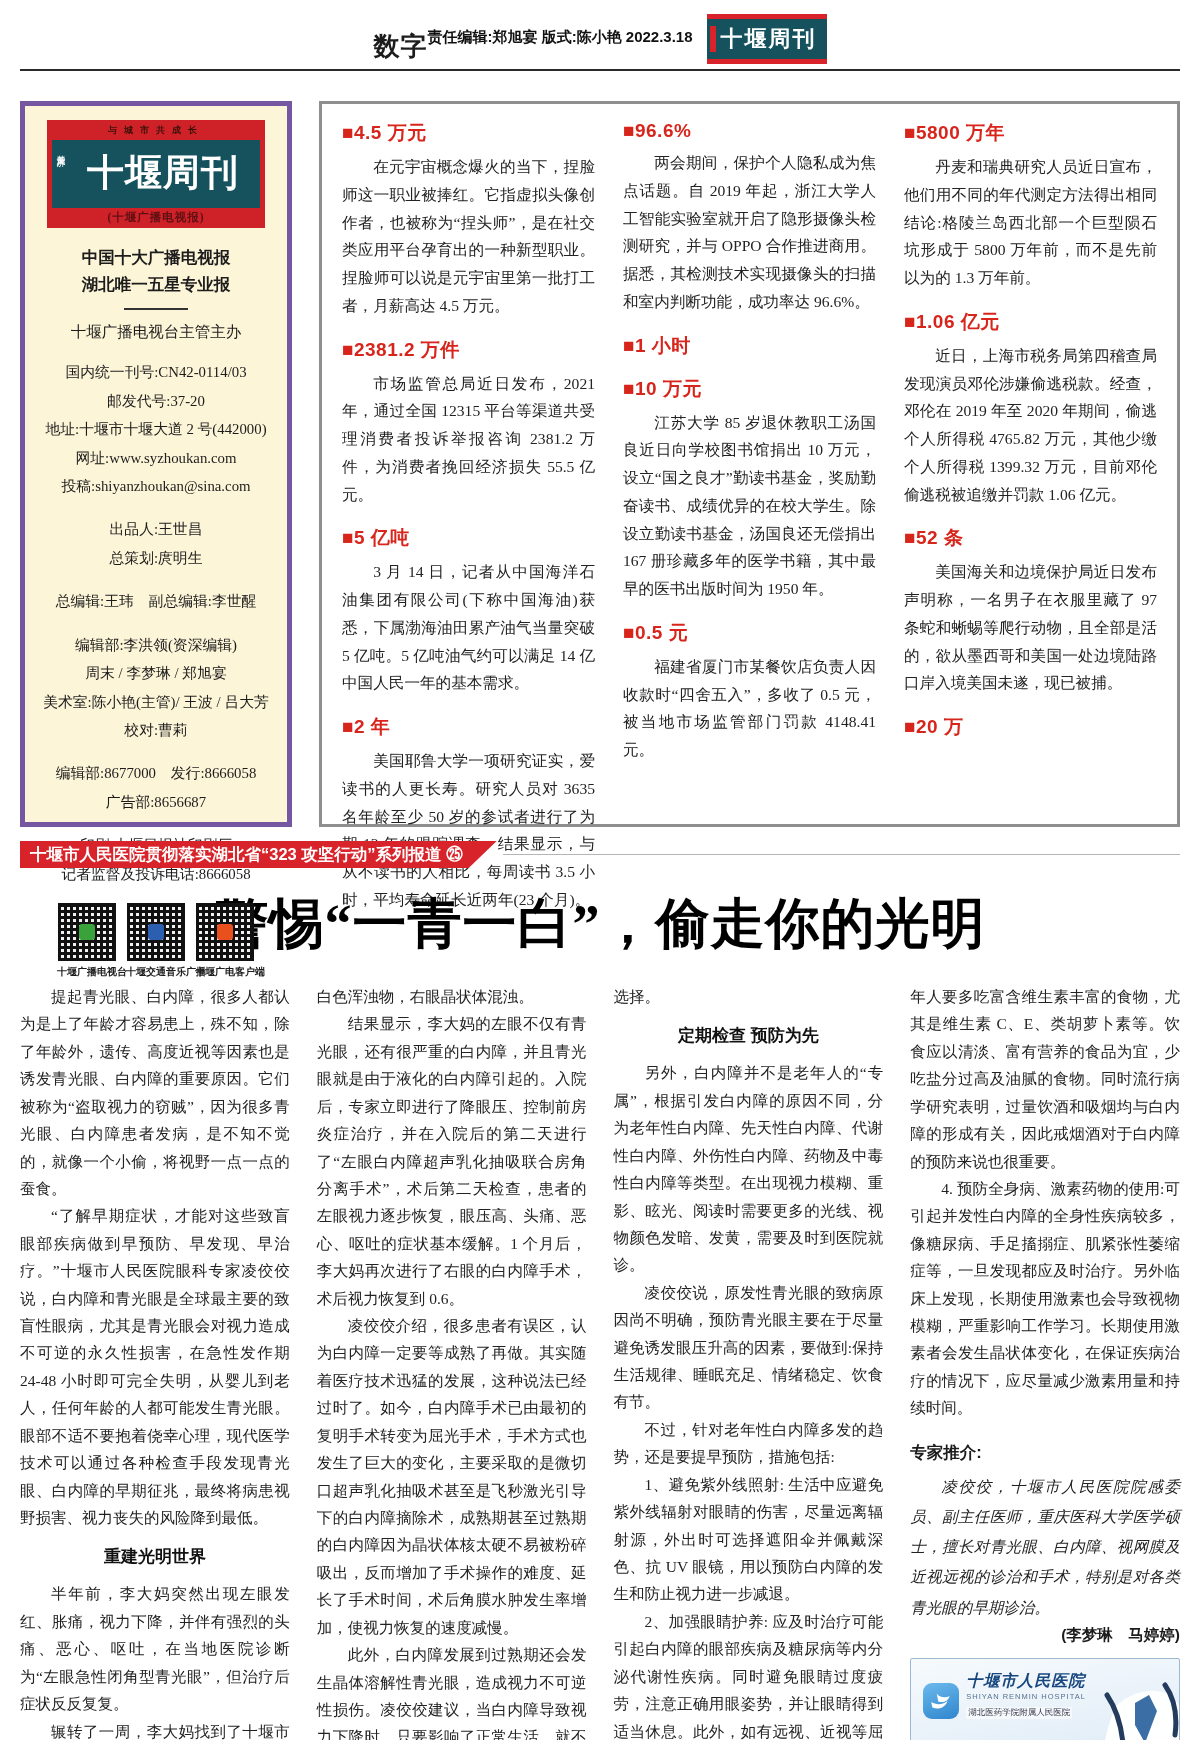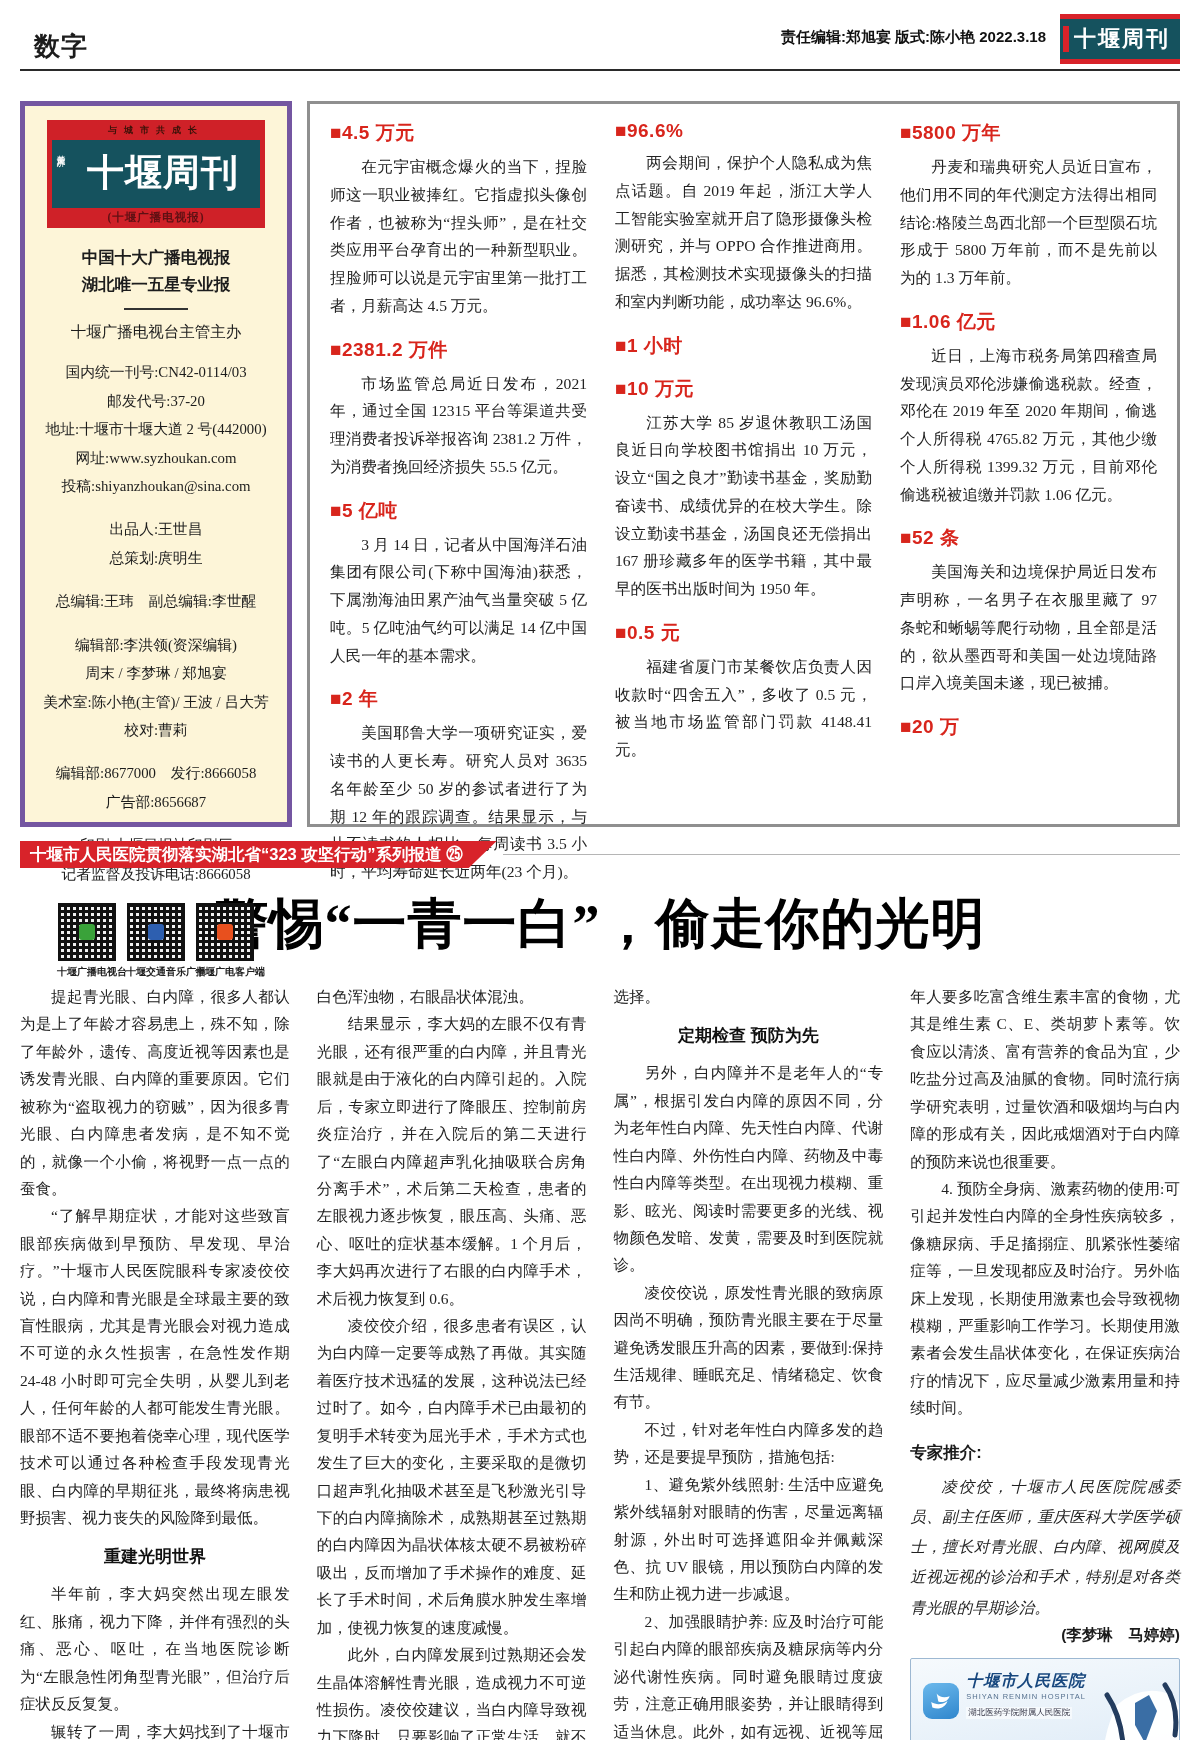--- a/index.html
+++ b/index.html
@@ -1,31 +1,31 @@
 <!DOCTYPE html>
 <html><head>
 <meta charset="utf-8">
 <style>
   * { margin:0; padding:0; box-sizing:border-box; }
   html,body { width:1200px; background:#fff; color:#1c1c1c; }
   body { height:1740px; overflow:hidden; font-family:"Liberation Serif","DejaVu Serif",serif; }
   .page { padding:14px 20px 0 20px; }
 
   
-  .hdr { display:flex; align-items:flex-end; justify-content:space-between; height:50px;margin-left:14px; }
+  .hdr { display:flex; align-items:flex-end; justify-content:center; height:50px; }
   .hdr-section { font-family:"Liberation Sans","DejaVu Sans",sans-serif; font-weight:bold; font-size:26px; letter-spacing:1px; }
   .hdr-right { display:flex; align-items:center; gap:14px; }
   .hdr-editors { font-family:"Liberation Sans","DejaVu Sans",sans-serif; font-weight:bold; font-size:15px; color:#111; padding-bottom:4px; }
   .brand-box { background:#15525e; border-top:5px solid #d8232a; border-bottom:5px solid #d8232a; padding:5px 10px 5px 14px; position:relative; }
   .brand-box span { color:#fff; font-weight:bold; font-size:22px; letter-spacing:2px; font-family:"Liberation Serif","DejaVu Serif",serif; }
   .brand-box i { position:absolute; left:3px; top:7px; width:6px; height:26px; background:#d8232a; }
   .hdr-rule { border-top:2px solid #2a2a2a; margin-top:5px; }
 
   
-  .main { display:flex; gap:15px; margin-top:30px; height:726px; }
+  .main { display:flex; gap:27px; margin-top:30px; height:726px; }
   .mast { width:272px; border:5px solid #7456a1; background:#fdf5d8; padding:14px 8px 10px; text-align:center; flex:none; }
   .mast-logoblock { background:#cf2128; margin:0 14px; padding:4px 5px 3px; position:relative; }
   .mast-slogan { color:#3a1208; font-size:9px; letter-spacing:7px; font-weight:bold; font-family:"Liberation Sans","DejaVu Sans",sans-serif; }
   .mast-logo { background:#15525e; margin-top:3px; padding:8px 2px 10px 16px; }
   .mast-logo span { color:#fff; font-size:37px; font-weight:bold; letter-spacing:1px; font-family:"Liberation Serif","DejaVu Serif",serif; }
   .mast-side { position:absolute; left:8px; top:28px; width:11px; color:#fff; font-size:9px; line-height:1.15; writing-mode:vertical-rl; letter-spacing:1px; }
   .mast-sub { color:#5e1013; font-weight:bold; font-size:11.5px; margin-top:2px; letter-spacing:1px; }
   .mast-tags { margin-top:16px; font-family:"Liberation Sans","DejaVu Sans",sans-serif; font-weight:bold; font-size:16.5px; line-height:1.65; }
   .mast-div { width:64px; border-top:2px solid #333; margin:10px auto 12px; }
   .mast-manager { font-size:15.5px; margin-bottom:14px; }

